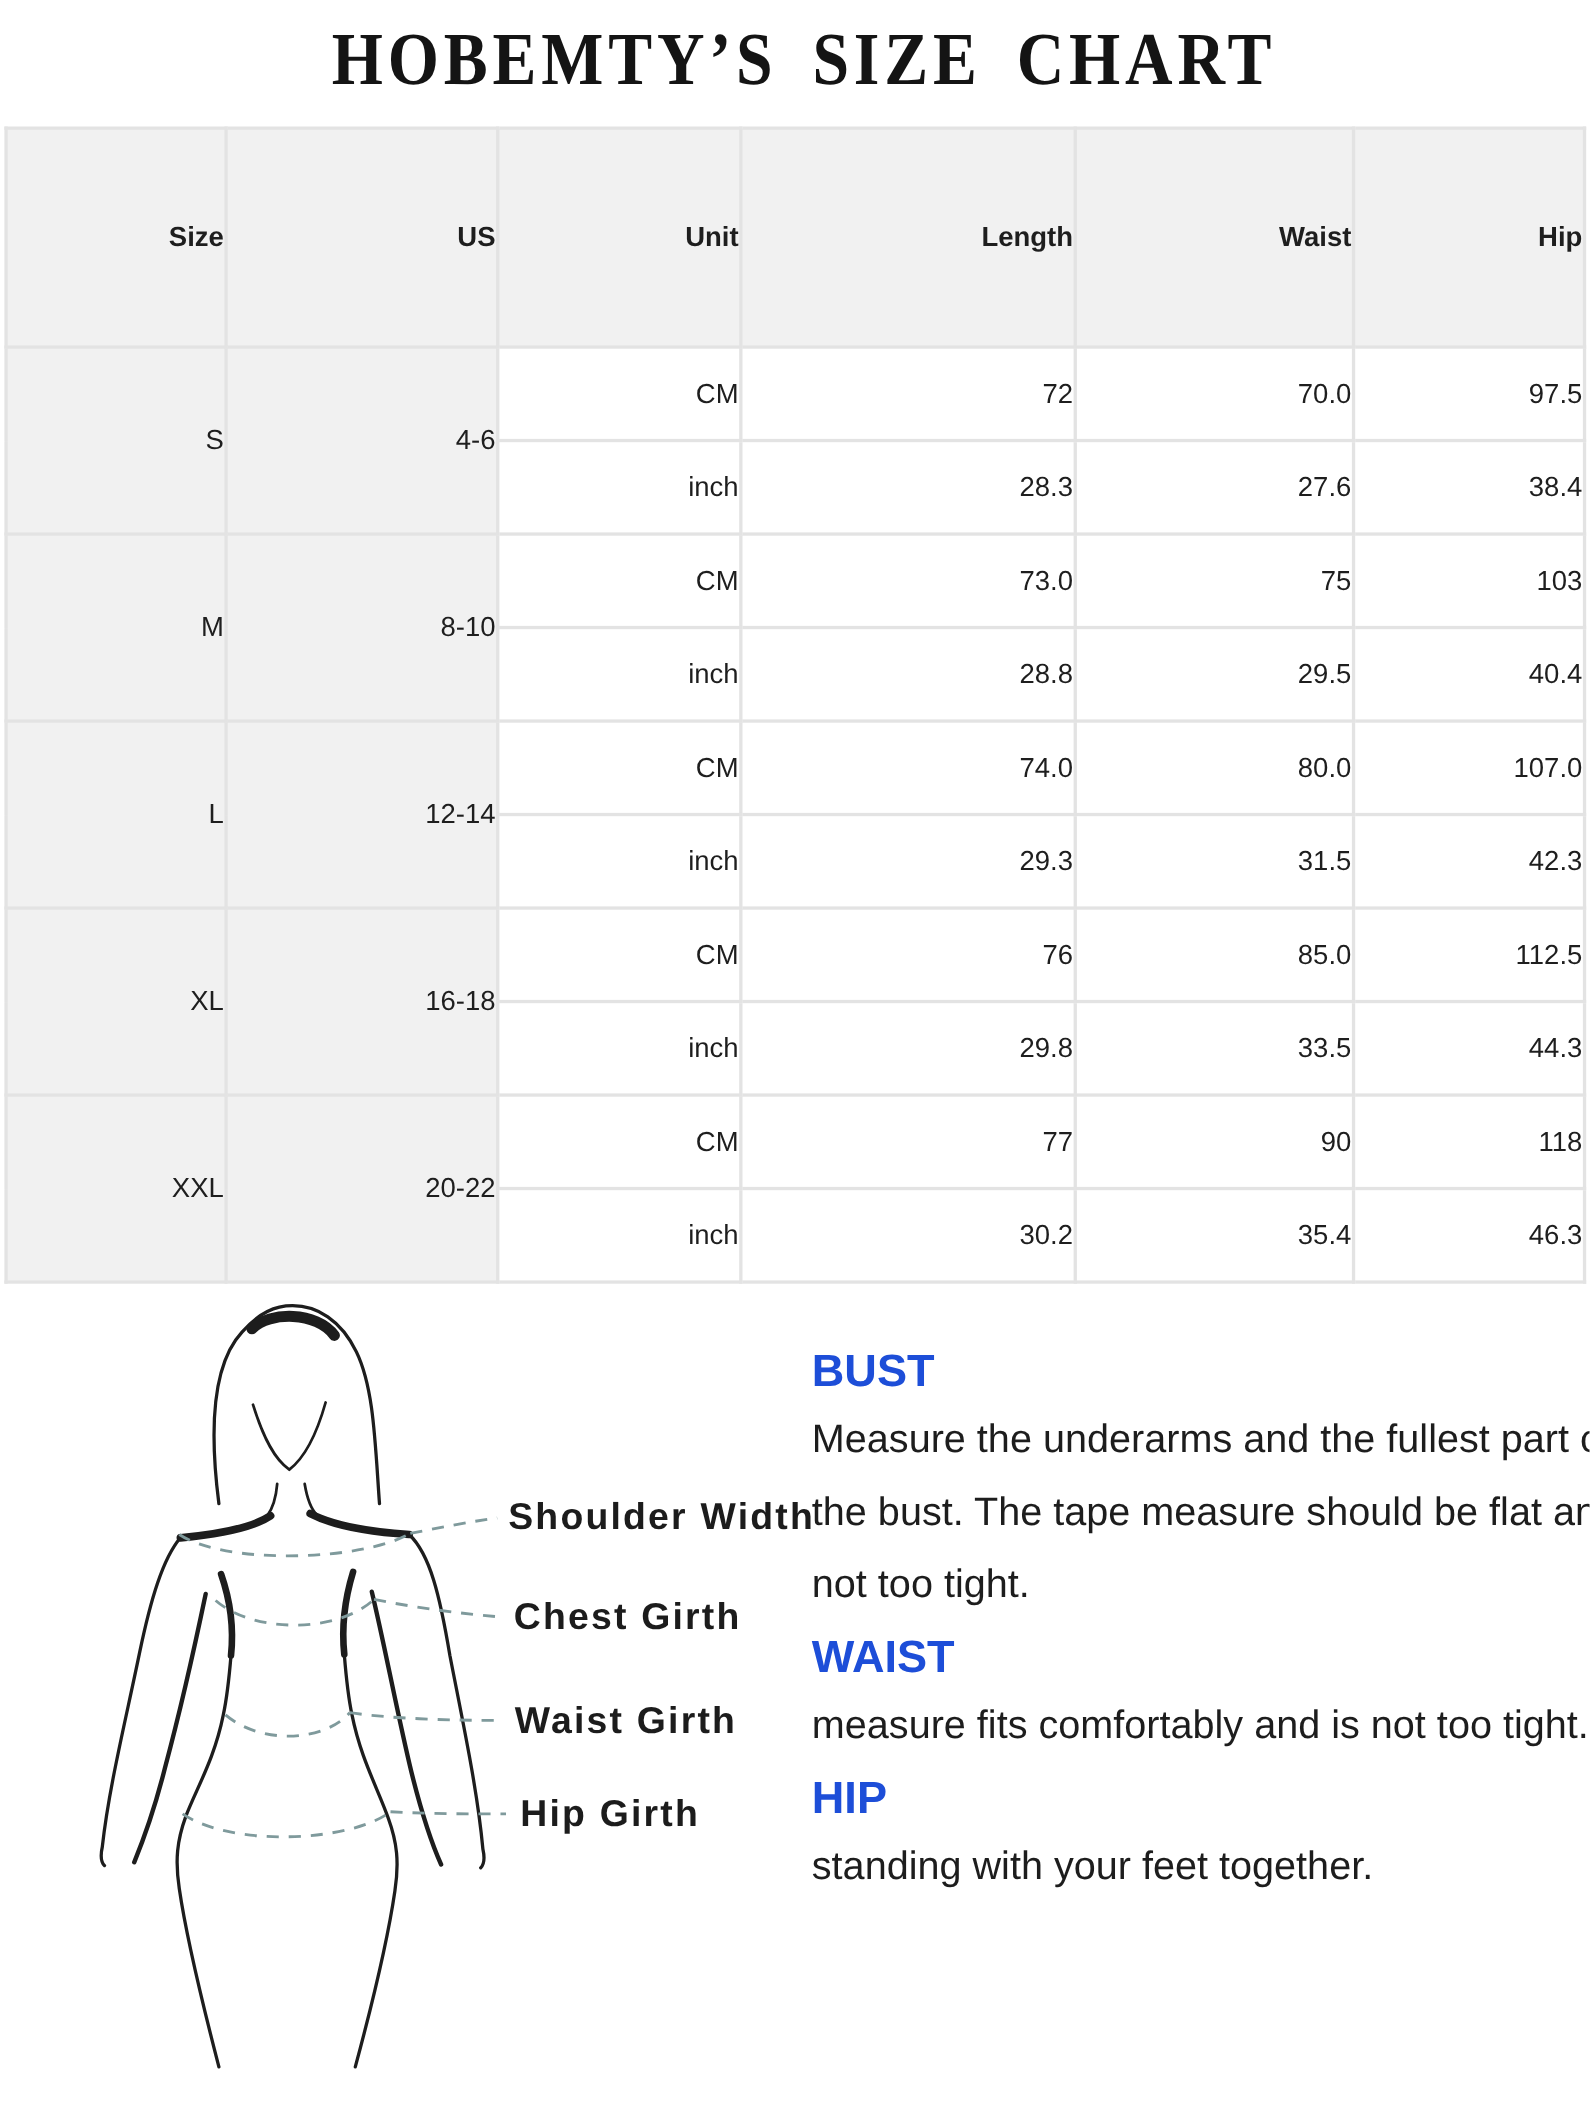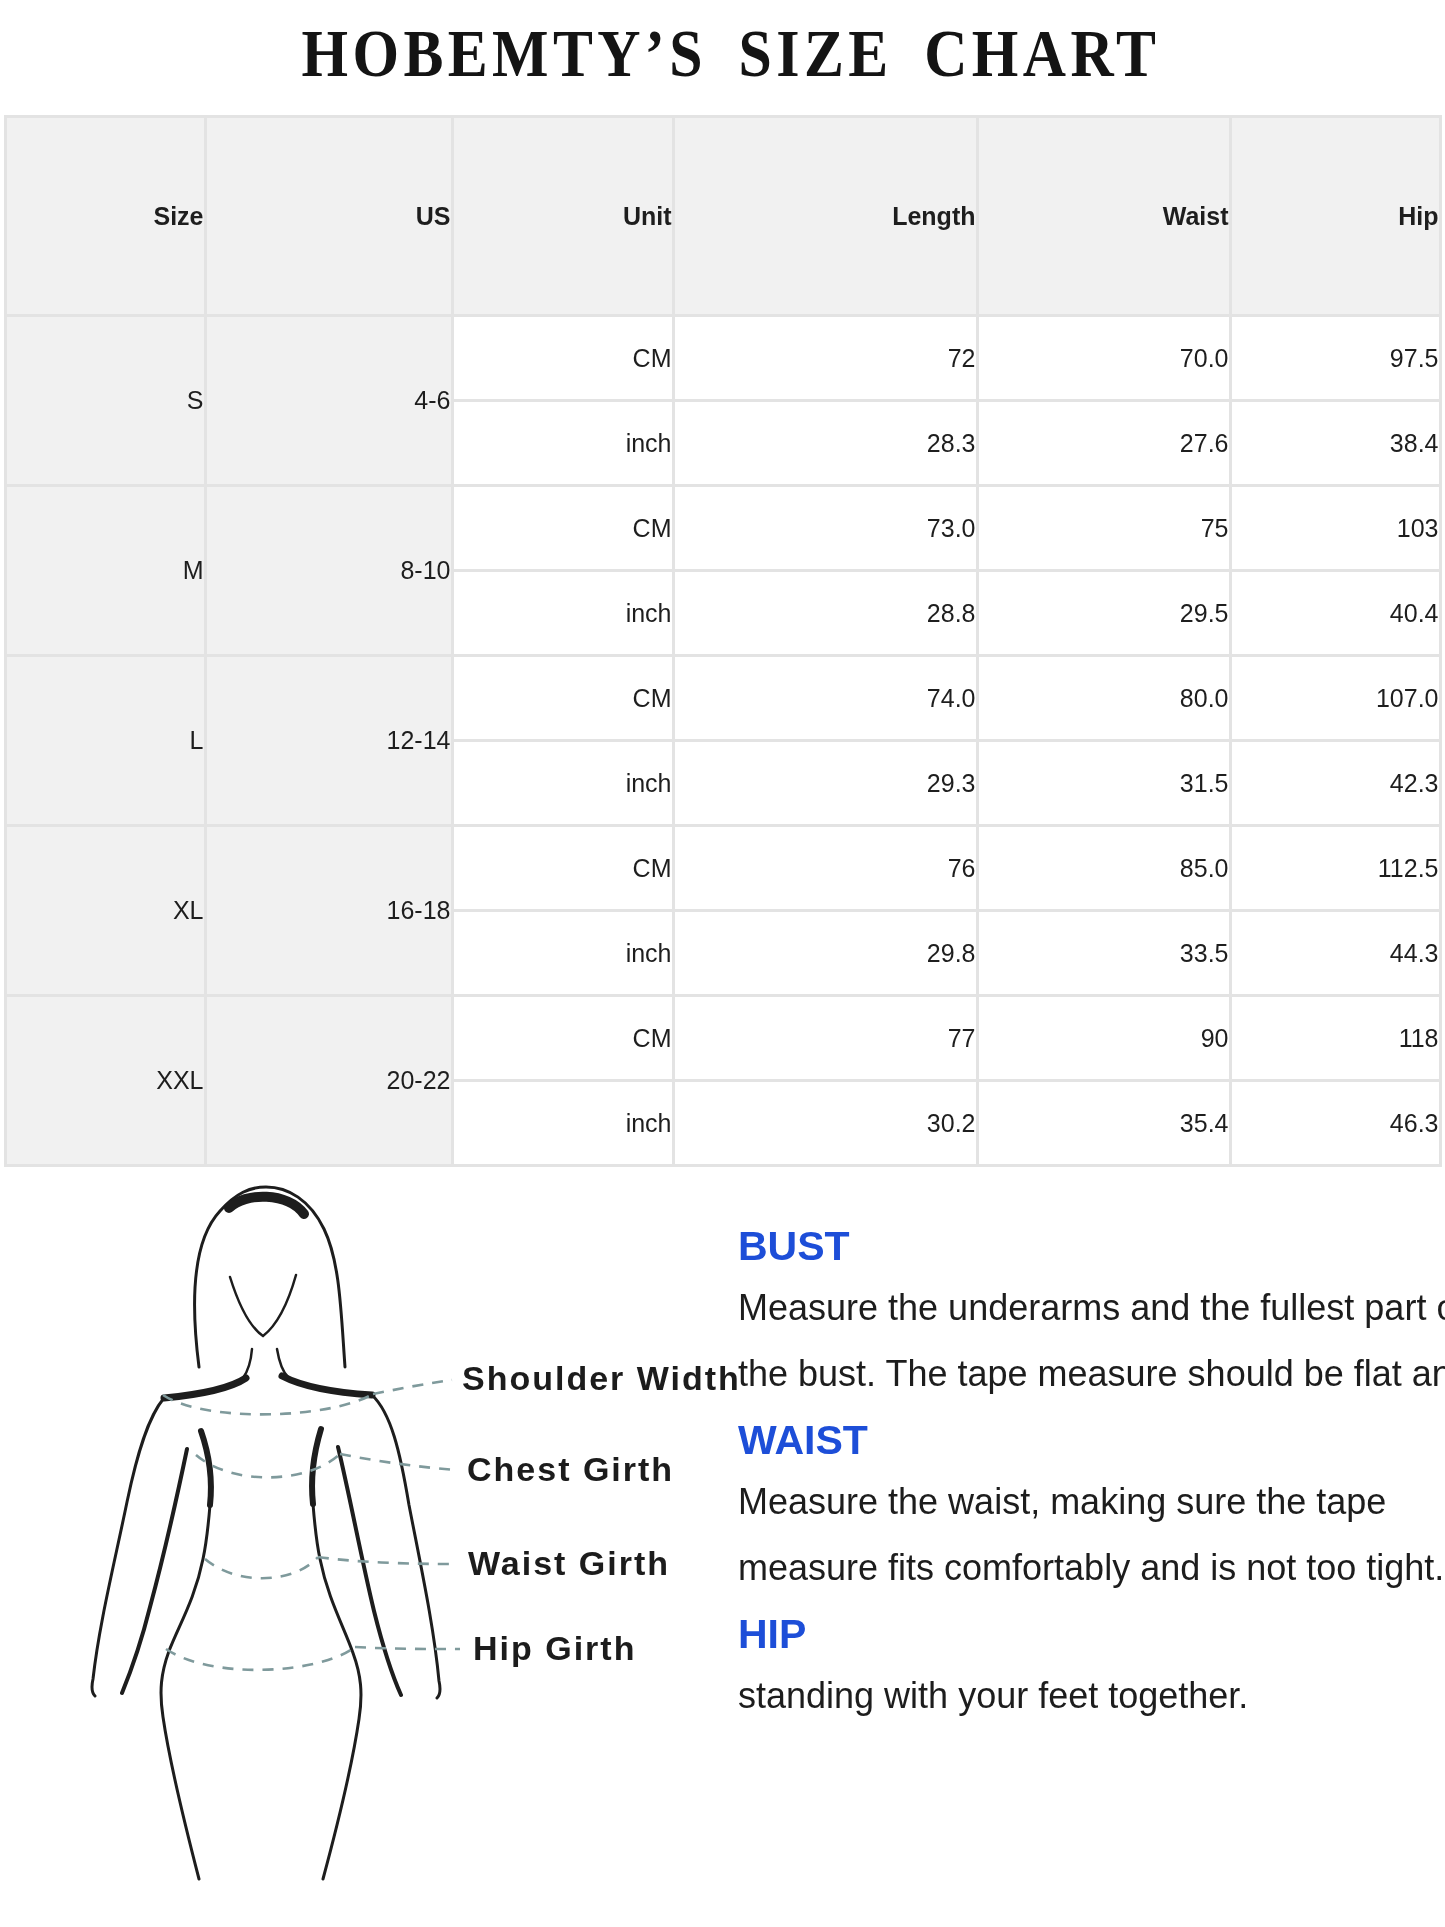--- a/index.html
+++ b/index.html
@@ -202,24 +202,24 @@
     <text class="fig-label" x="467" y="1524">Chest Girth</text>
     <text class="fig-label" x="468" y="1618">Waist Girth</text>
     <text class="fig-label" x="473" y="1703">Hip Girth</text>
   </svg>
 
   <div class="guide">
     <div class="sec">
       <h3>BUST</h3>
       <div class="l">Measure the underarms and the fullest part of</div>
       <div class="l">the bust. The tape measure should be flat and</div>
+      <div class="l">not too tight.</div>
     </div>
     <div class="sec">
       <h3>WAIST</h3>
-      <div class="l">Measure the waist, making sure the tape</div>
       <div class="l">measure fits comfortably and is not too tight.</div>
     </div>
     <div class="sec">
       <h3>HIP</h3>
       <div class="l">standing with your feet together.</div>
     </div>
   </div>
 
 </div>
 

